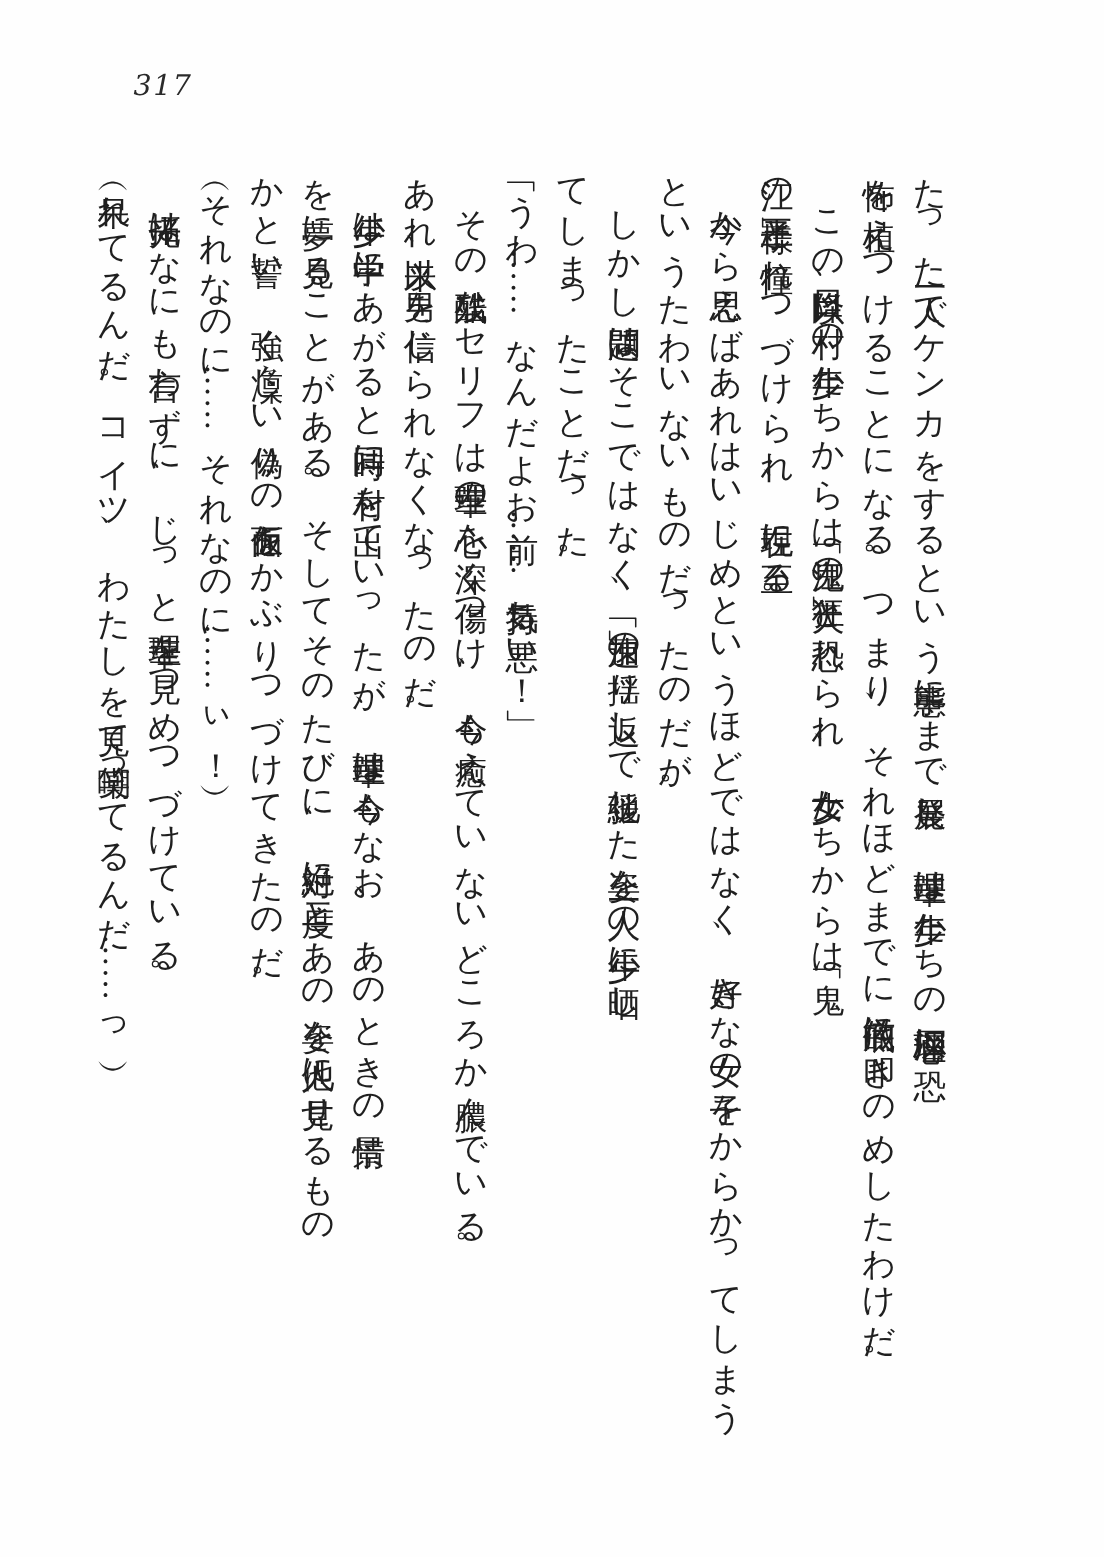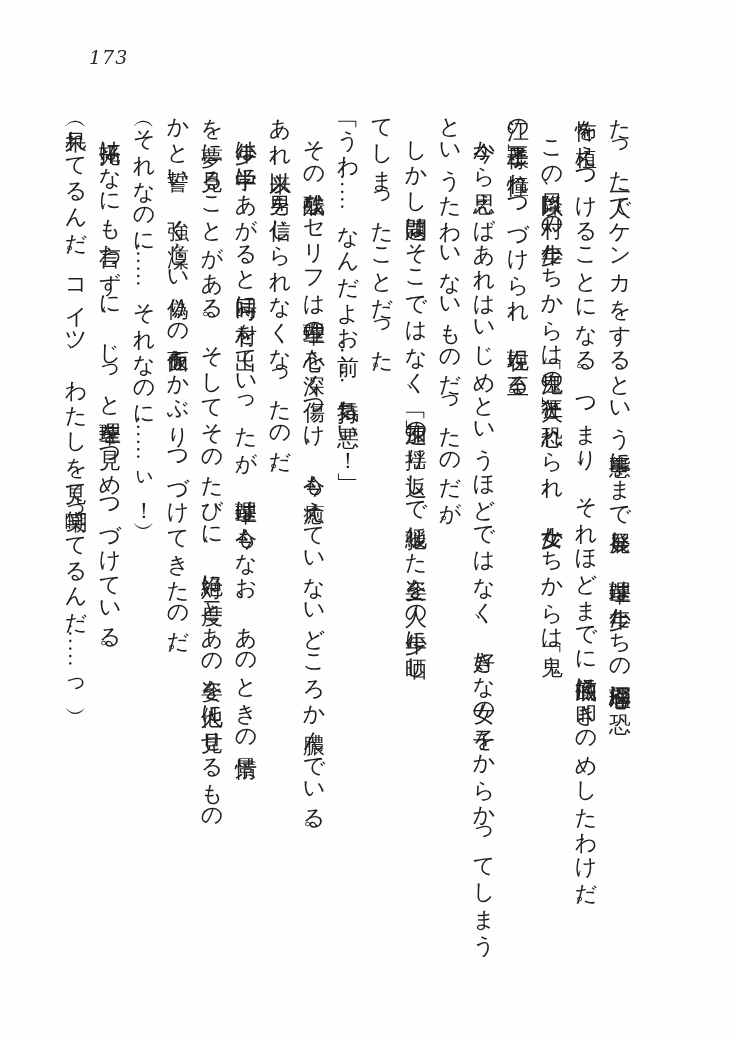--- a/index.html
+++ b/index.html
@@ -44,21 +44,21 @@
     height: 880px;
     margin: 0;
     padding: 0;
     white-space: nowrap;
   }
 </style>
 </head>
 <body>
 
 <div class="page">
-  <div class="page-number">173</div>
+  <div class="page-number">317</div>
   <div class="text-area">
       <div class="tline" style="text-indent: 0em;">たった一人でケンカをするという事態にまで発展し、理華は少年たちの深層心理に恐</div>
       <div class="tline" style="text-indent: 0em;">怖を植えつけることになる。つまり、それほどまでに徹底的に叩きのめしたわけだ。</div>
       <div class="tline" style="text-indent: 1em;">この日以降、村の少年たちからは「鬼江の狂犬」と恐れられ、少女たちからは「鬼</div>
       <div class="tline" style="text-indent: 0em;">江の王子様」と憧れつづけられ、現在に至る。</div>
       <div class="tline" style="text-indent: 1em;">今から思えばあれはいじめというほどではなく、好きな女の子をからかってしまう</div>
       <div class="tline" style="text-indent: 0em;">というたわいないものだったのだが。</div>
       <div class="tline" style="text-indent: 1em;">しかし問題はそこではなく、「加速」の揺り返しで弛緩した姿を一人の少年に晒し</div>
       <div class="tline" style="text-indent: 0em;">てしまったことだった。</div>
       <div class="tline" style="text-indent: 0.5em;">「うわ……なんだよお前……気持ち悪い！」</div>

